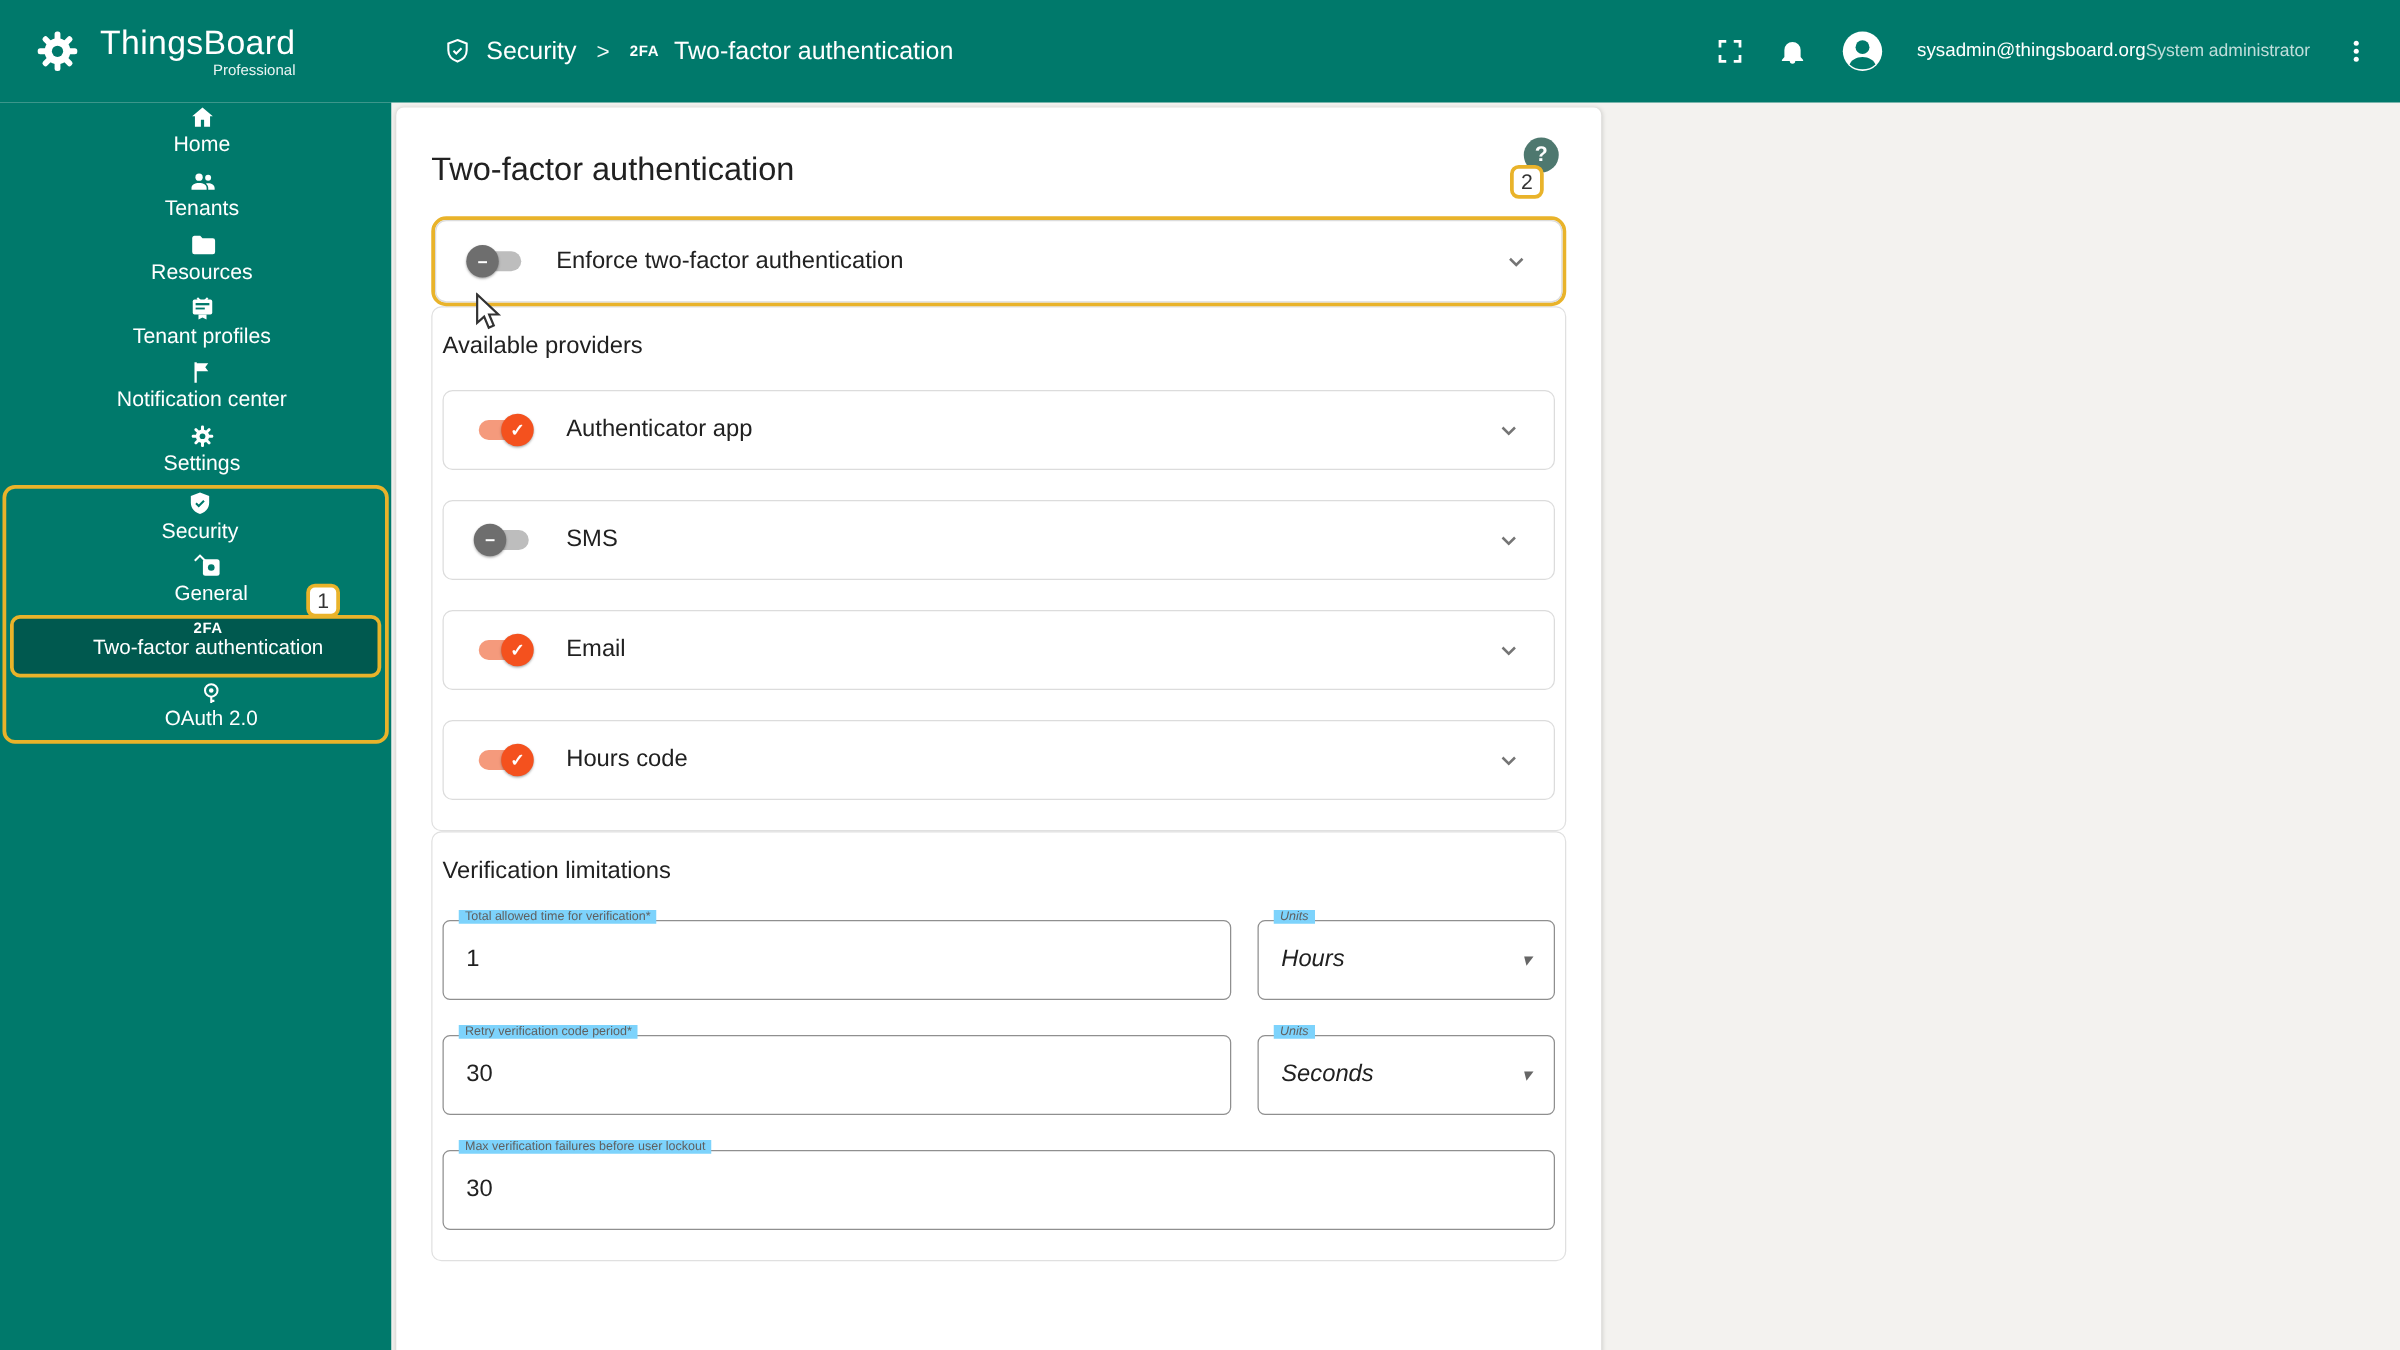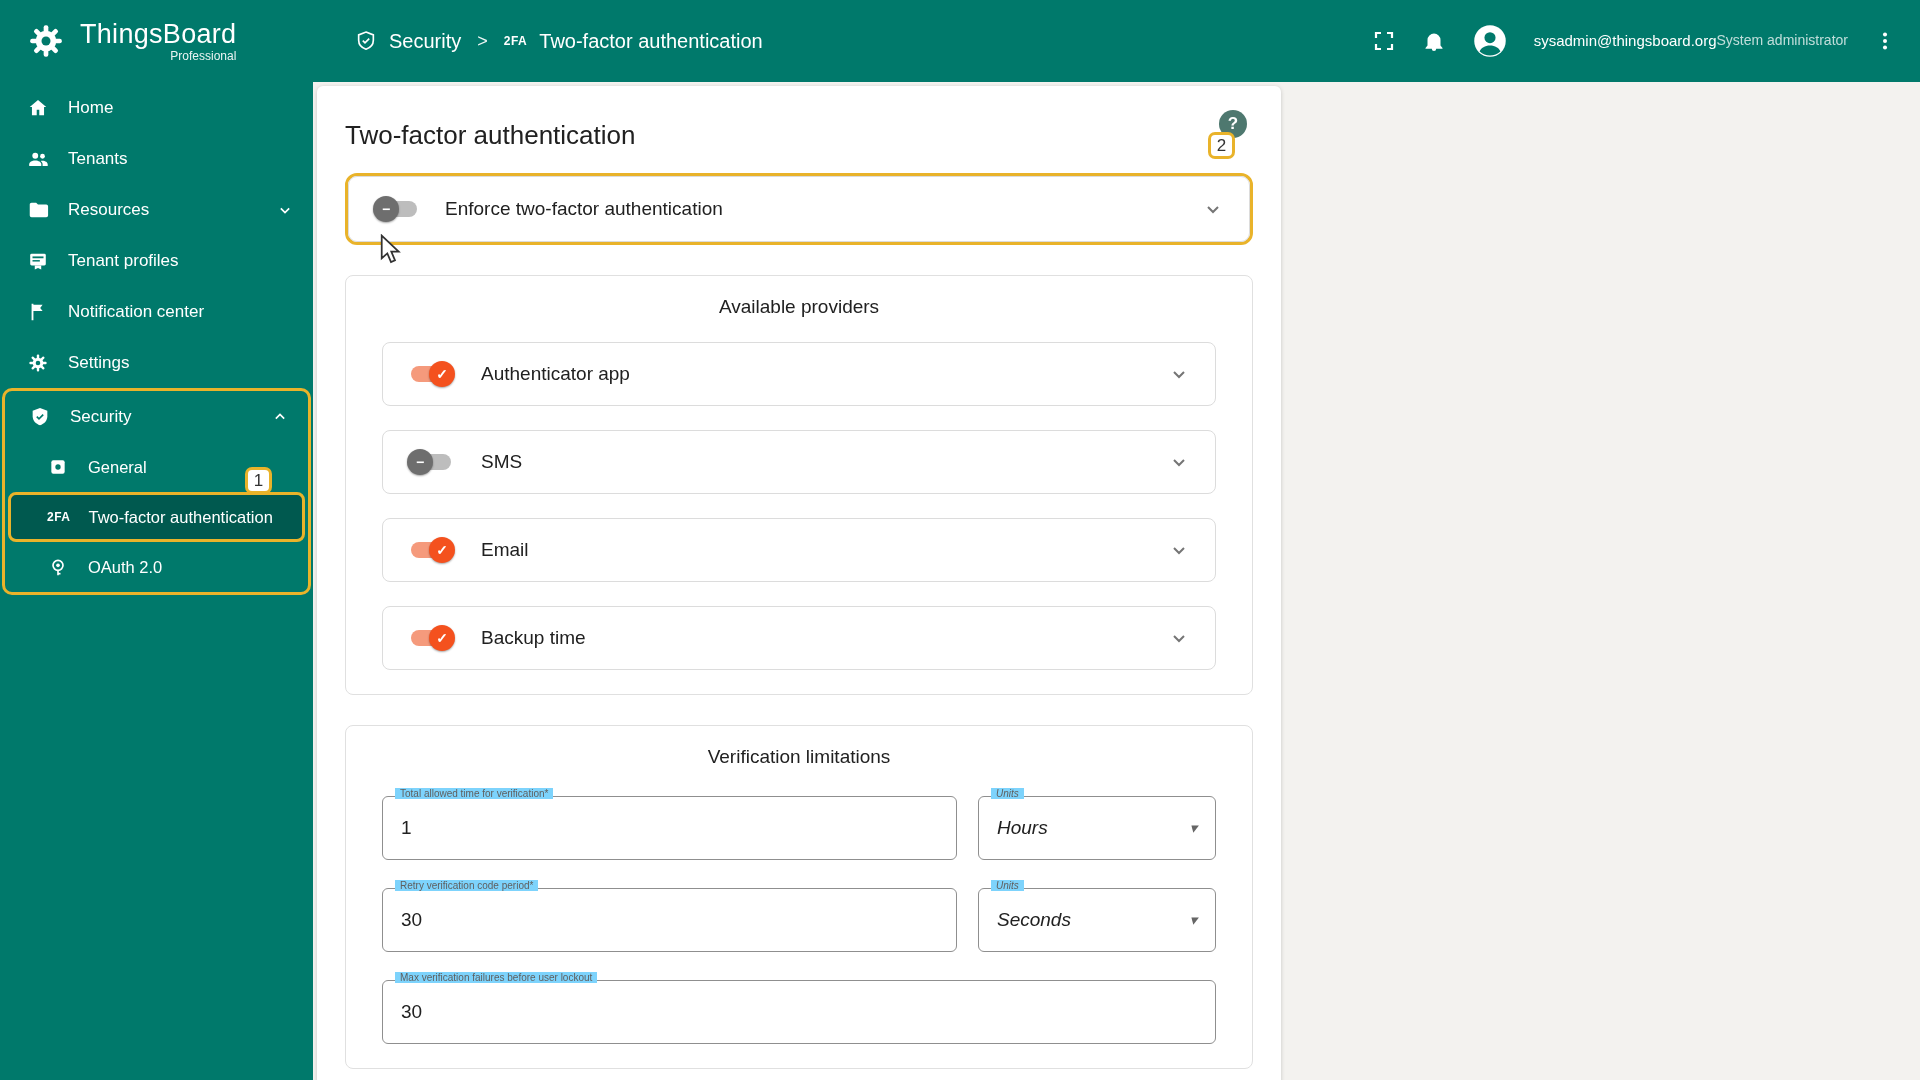--- a/index.html
+++ b/index.html
@@ -19,21 +19,21 @@
   .bc-page{font-weight:500;}
   .twofa-glyph{font-size:12px;font-weight:700;letter-spacing:.5px;color:#fff;}
   .header-actions{margin-left:auto;display:flex;align-items:center;gap:26px;padding-right:24px;}
   .icon-btn{display:flex;align-items:center;justify-content:center;cursor:pointer;}
   .user-info{display:flex;flex-direction:row;line-height:1.3;}
   .user-email{font-size:15px;}
   .user-role{font-size:14px;color:rgba(255,255,255,.75);}
 
   
   .sidebar{position:absolute;top:82px;left:0;width:313px;bottom:0;background:#00796B;color:#fff;z-index:5;}
-  .nav-item{height:51px;display:flex;align-items:center;gap:18px;padding:0 16px 0 26px;font-size:17px;font-weight:500;cursor:pointer;box-sizing:border-box;}
+  .nav-item{height:51px;display:flex;align-items:center;padding:0 16px 0 26px;font-size:17px;font-weight:500;cursor:pointer;box-sizing:border-box;flex-direction:column;}
   .nav-icon{width:24px;height:24px;flex:none;display:flex;align-items:center;justify-content:center;}
   .nav-spacer{flex:1;}
   .sub-item{height:50px;padding-left:44px;font-size:16.5px;}
   .security-group{position:relative;border:3px solid #E9B32A;border-radius:10px;margin:0 2px;box-sizing:border-box;}
   .security-group .nav-item{padding-left:23px;}
   .security-group .sub-item{padding-left:41px;}
   .sub-item.active{background:rgba(0,0,0,.26);border:3px solid #E9B32A;border-radius:8px;margin:0 3px;padding-left:36px;}
   .step-badge{width:27px;height:27px;background:#fff;border:3px solid #E9B32A;border-radius:7px;color:#333;font-size:17px;font-weight:500;display:flex;align-items:center;justify-content:center;box-sizing:border-box;z-index:10;}
   .badge1{position:absolute;right:36px;top:76px;}
 
@@ -42,21 +42,21 @@
   .card{position:absolute;left:4px;top:4px;width:964px;height:1120px;background:#fff;border-radius:6px;box-shadow:0 1px 4px rgba(0,0,0,.18);padding:34px 28px 40px;box-sizing:border-box;}
   .card-title{font-size:26px;color:#212121;font-weight:400;}
   .help-btn{position:absolute;top:24px;right:34px;width:28px;height:28px;border-radius:50%;background:#4e786f;color:#fff;display:flex;align-items:center;justify-content:center;font-size:17px;font-weight:700;cursor:pointer;}
   .badge2{position:absolute;top:46px;right:46px;}
 
   .annotation-box{border:3px solid #E9B32A;border-radius:12px;margin-top:22px;position:relative;}
   .enforce-panel{border:1px solid #dcdcdc;border-radius:9px;height:64px;display:flex;align-items:center;gap:24px;padding:0 24px;background:#fff;cursor:pointer;}
   .panel-label{font-size:19px;color:#212121;}
   .panel-chevron{margin-left:auto;display:flex;align-items:center;}
 
-  .section-box{border:1px solid #e0e0e0;border-radius:8px;margin-top:30px;padding:20px 36px 24px;text-align:center;}
+  .section-box{border:1px solid #e0e0e0;border-radius:8px;padding:20px 8px 24px;}
   .section-heading{font-size:19px;font-weight:500;color:#212121;}
   .provider-row{border:1px solid #dcdcdc;border-radius:8px;height:64px;display:flex;align-items:center;gap:26px;padding:0 24px;margin-top:24px;cursor:pointer;box-sizing:border-box;}
   .provider-label{font-size:19px;color:#212121;}
 
   .fields-row{display:flex;gap:21px;margin-top:28px;}
   .field{position:relative;border:1px solid #8f8f8f;border-radius:6px;height:64px;display:flex;align-items:center;padding:0 18px;background:#fff;box-sizing:border-box;}
   .field.grow{flex:1;}
   .field.units{width:238px;flex:none;font-style:italic;}
   .field-label{position:absolute;top:-9px;left:12px;background:#7dd3fc;padding:0 5px;font-size:10px;color:#5f5f5f;white-space:nowrap;}
   .field-value{font-size:19px;color:#212121;}
@@ -331,21 +331,21 @@
                 <path d="M7 10l5 5 5-5" fill="none" stroke="#757575" stroke-width="2"></path>
               </svg>
           </span>
         </div>
 
         <div class="provider-row">
           <span class="toggle on">
             <span class="track"></span>
             <span class="thumb">✓</span>
           </span>
-          <span class="provider-label">Backup time</span>
+          <span class="provider-label">Hours code</span>
           <span class="panel-chevron">
             <svg width="24" height="24" viewBox="0 0 24 24">
                 <path d="M7 10l5 5 5-5" fill="none" stroke="#757575" stroke-width="2"></path>
               </svg>
           </span>
         </div>
       </section>
 
       <section class="section-box">
         <div class="section-heading">Verification limitations</div>

